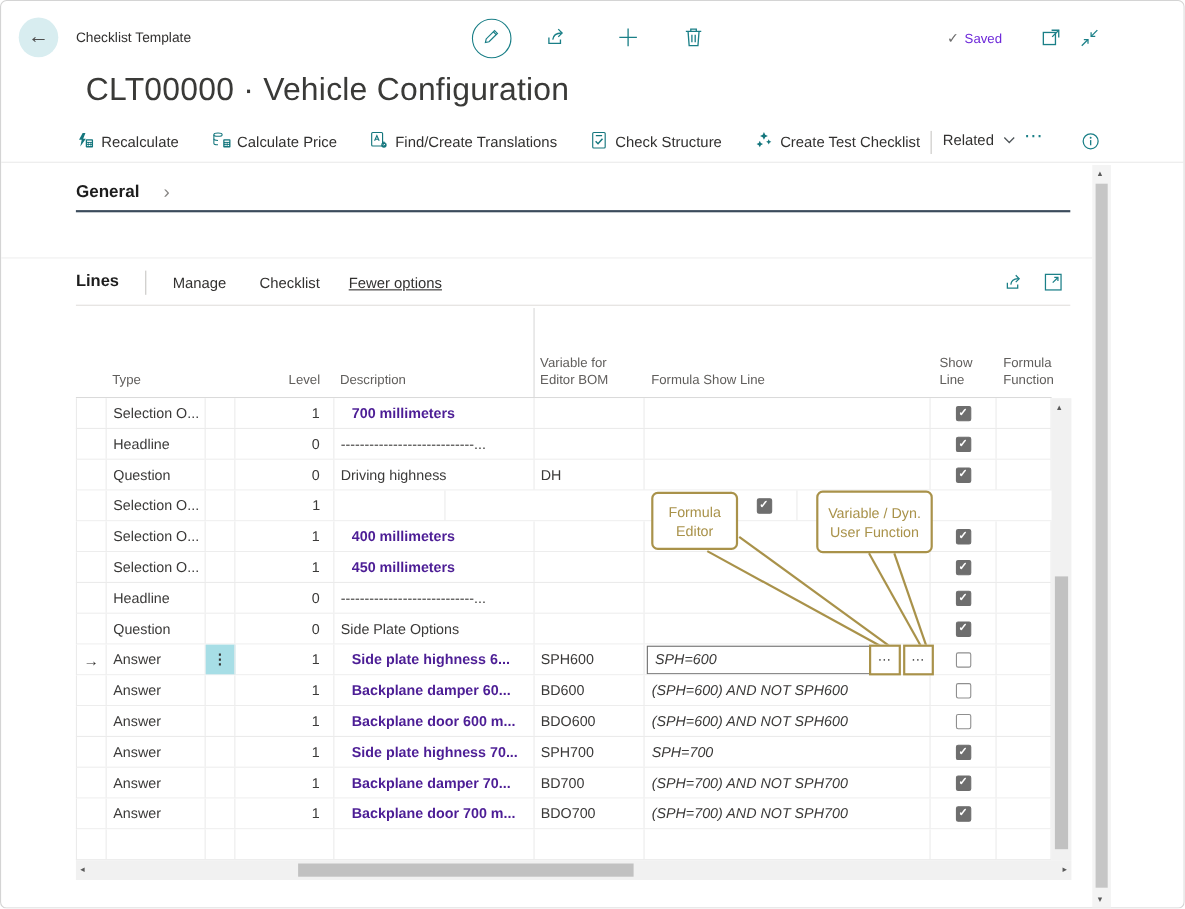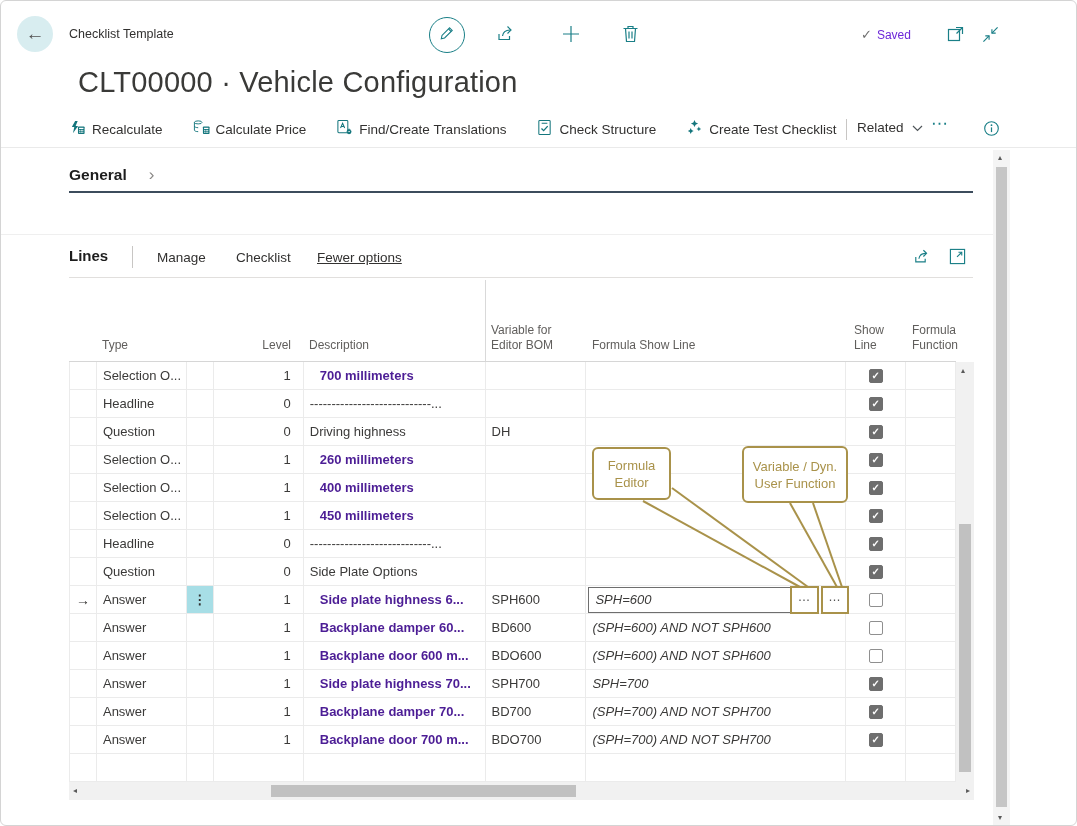--- a/index.html
+++ b/index.html
@@ -356,21 +356,20 @@
               <span>✓</span>
             </div>
           </div>
           <div class="gc c-ffunc"></div>
         </div>
         <div class="grid-row">
           <div class="gc c-sel"></div>
           <div class="gc c-type">Selection O...</div>
           <div class="gc c-menu"></div>
           <div class="gc c-level">1</div>
-          <div class="gc c-desc bold-link">260 millimeters</div>
           <div class="gc c-var"></div>
           <div class="gc c-formula"></div>
           <div class="gc c-show">
             <div class="checkbox checked">
               <span>✓</span>
             </div>
           </div>
           <div class="gc c-ffunc"></div>
         </div>
         <div class="grid-row">

